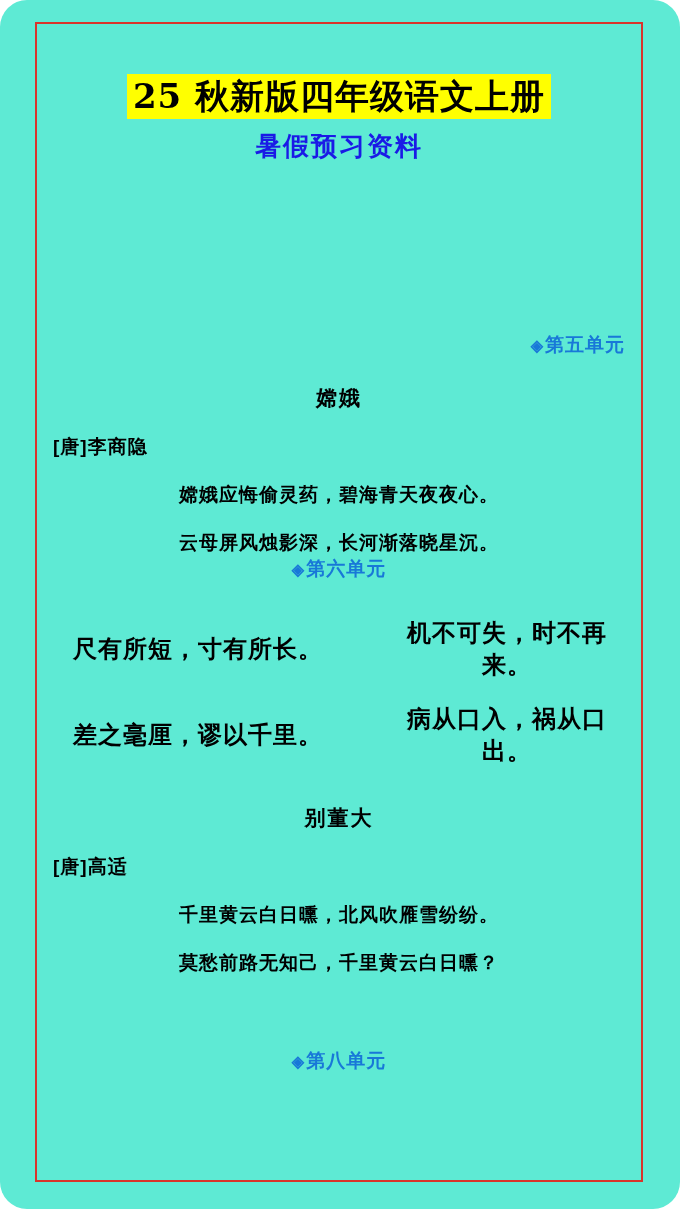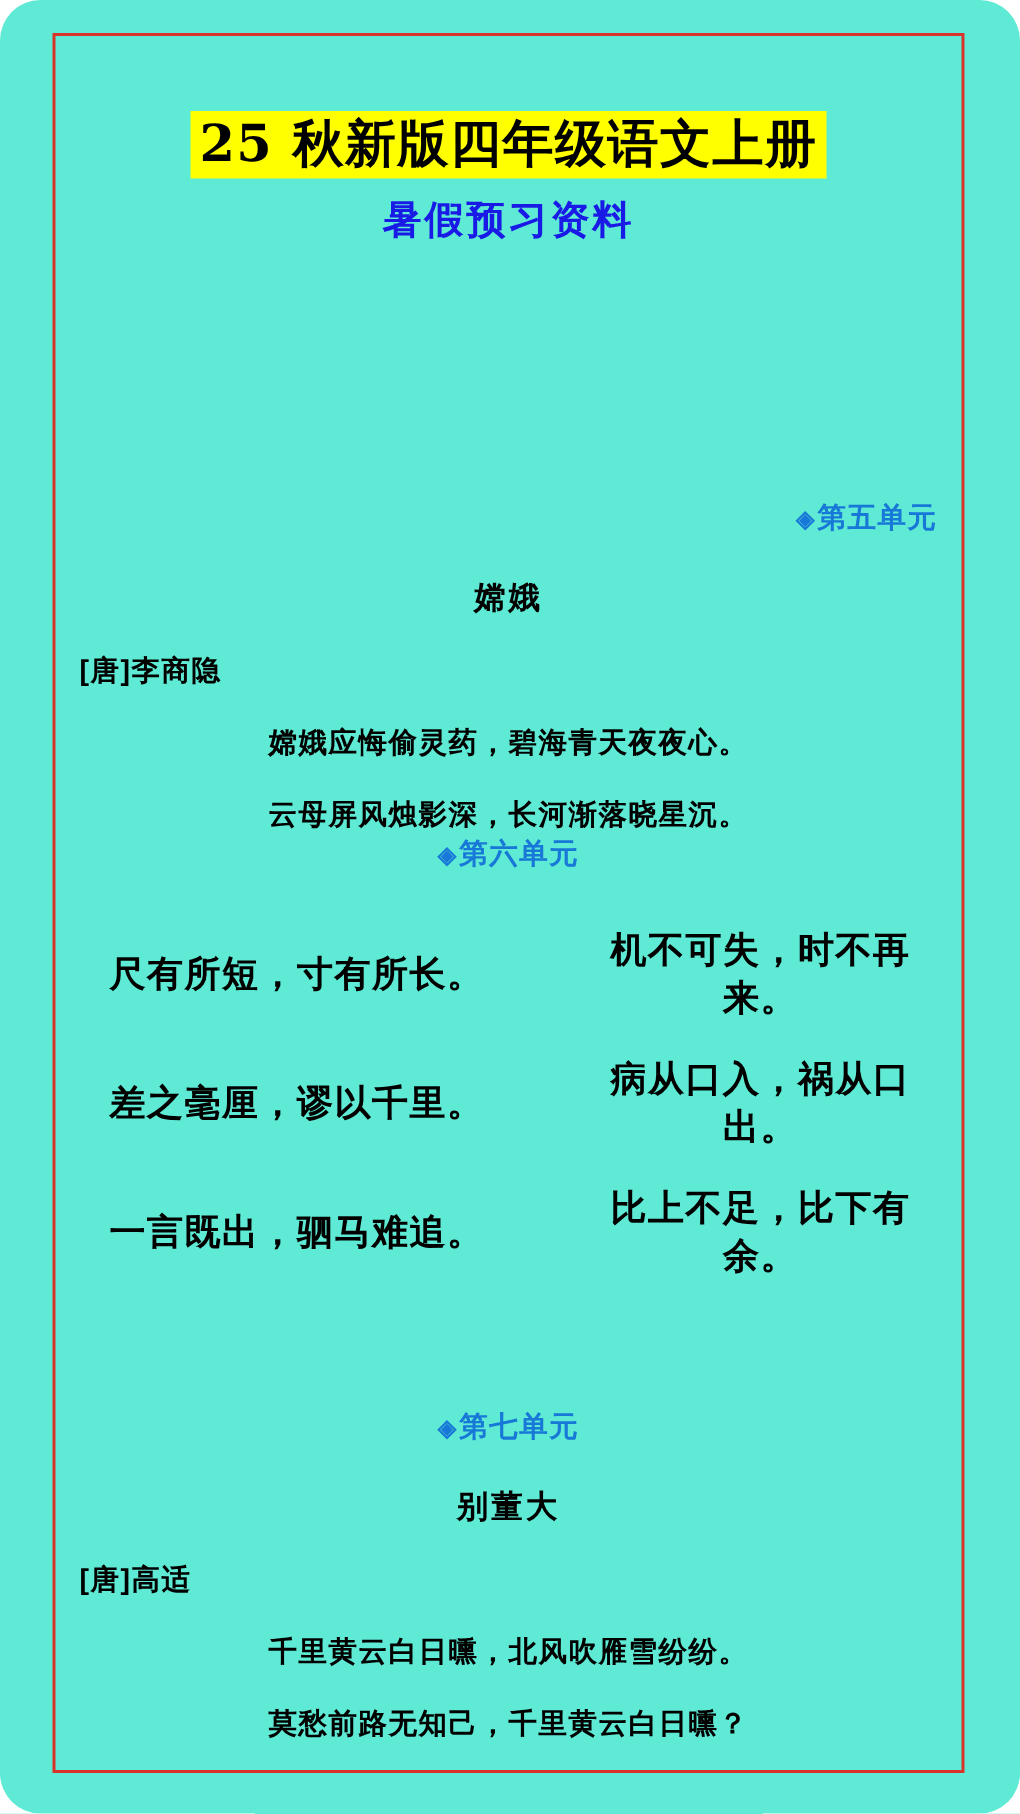--- a/index.html
+++ b/index.html
@@ -154,30 +154,23 @@
     <table class="idiom-table">
       <tbody>
           <tr>
         <td class="left">尺有所短，寸有所长。</td>
         <td class="right">机不可失，时不再来。</td>
       </tr>
       <tr>
         <td class="left">差之毫厘，谬以千里。</td>
         <td class="right">病从口入，祸从口出。</td>
       </tr>
-      <tr>
-        <td class="left">一言既出，驷马难追。</td>
-        <td class="right">比上不足，比下有余。</td>
-      </tr>
     </tbody>
       </table>
 
-    <div class="unit-heading sp-u7">
-      <span class="dia">◈</span><span>第七单元</span>
-    </div>
     <div class="poem-title">别董大</div>
     <div class="poem-author">[唐]高适</div>
     <div class="poem-line">千里黄云白日曛，北风吹雁雪纷纷。</div>
     <div class="poem-line">莫愁前路无知己，千里黄云白日曛？</div>
 
     <div class="unit-heading sp-u8">
       <span class="dia">◈</span><span>第八单元</span>
     </div>
 
   </div>

